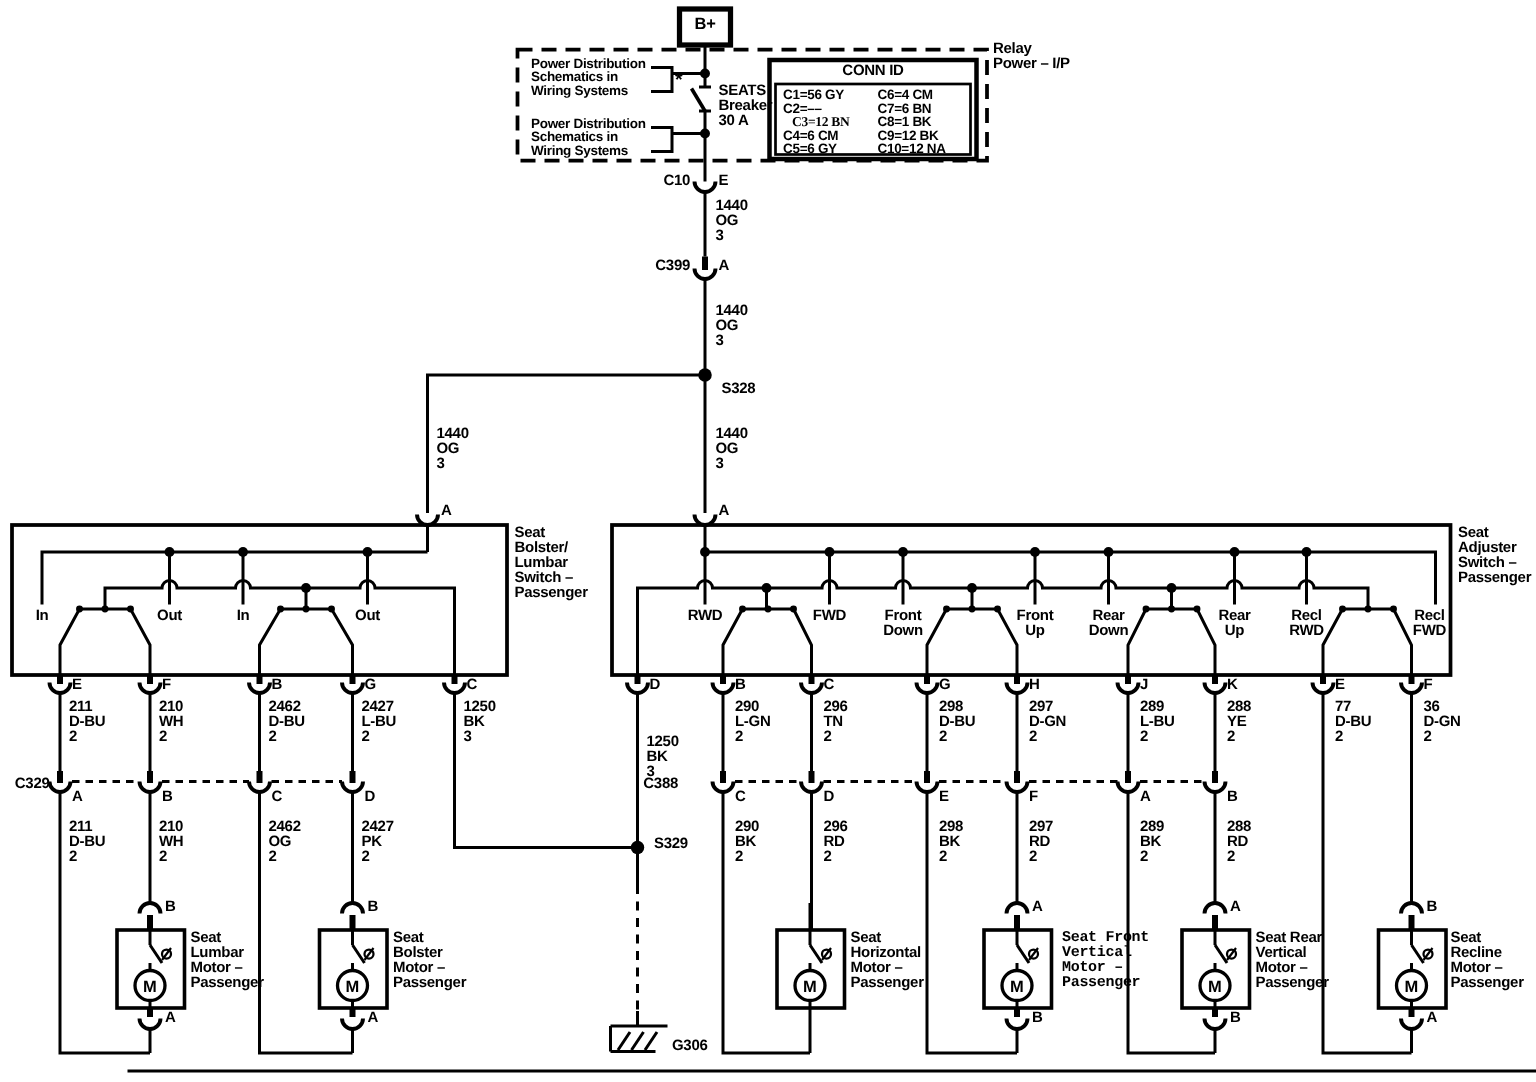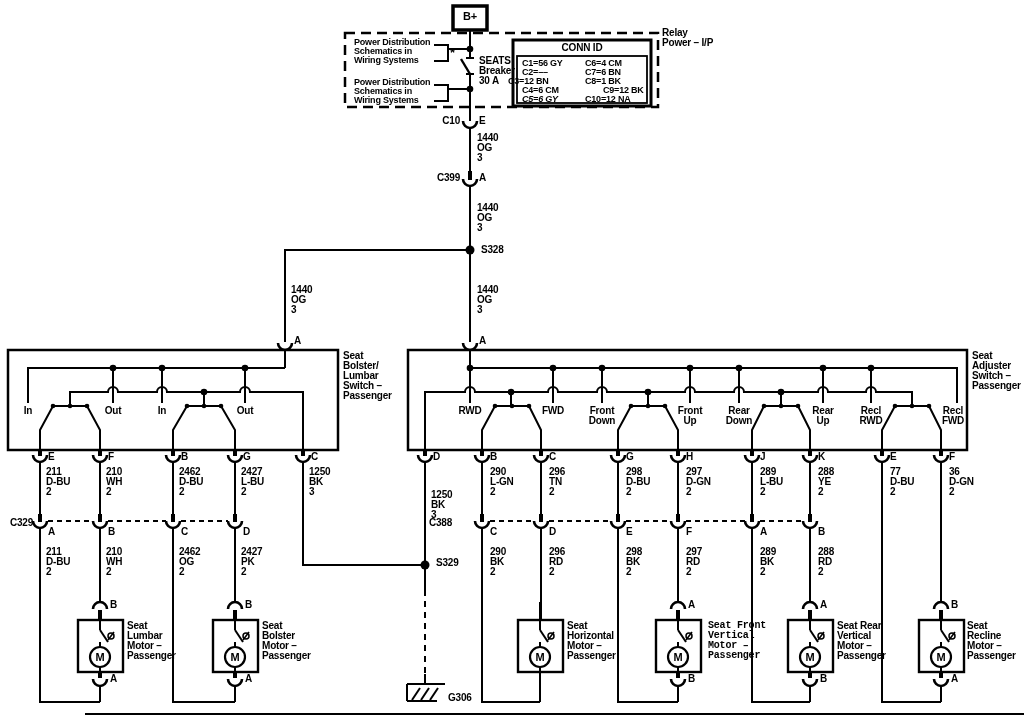--- a/index.html
+++ b/index.html
@@ -299,40 +299,40 @@
   <div class="t s9" style="left:354px;top:78px;">Power Distribution
 Schematics in
 Wiring Systems</div>
   <div class="t" style="left:479px;top:56px;">SEATS
 Breaker
 30 A</div>
   <div class="t s13" style="left:450px;top:46px;">*</div>
   <div class="t ctr" style="left:513px;top:43px;width:138px;">CONN ID</div>
   <div class="t s9" style="left:522px;top:59px;">C1=56 GY</div>
   <div class="t s9" style="left:522px;top:68px;">C2=––</div>
-  <div class="t s9" style="left:508px;top:77px;">C3=12 BN</div>
+  <div class="t s9" style="left:528px;top:77px;font-family:Liberation Serif, serif;">C3=12 BN</div>
   <div class="t s9" style="left:522px;top:86px;">C4=6 CM</div>
-  <div class="t s9" style="left:522px;top:95px;font-style:italic;">C5=6 GY</div>
+  <div class="t s9" style="left:522px;top:95px;">C5=6 GY</div>
   <div class="t s9" style="left:585px;top:59px;">C6=4 CM</div>
   <div class="t s9" style="left:585px;top:68px;">C7=6 BN</div>
   <div class="t s9" style="left:585px;top:77px;">C8=1 BK</div>
-  <div class="t s9" style="left:603px;top:86px;">C9=12 BK</div>
+  <div class="t s9" style="left:585px;top:86px;">C9=12 BK</div>
   <div class="t s9" style="left:585px;top:95px;">C10=12 NA</div>
 
   <div class="t r" style="left:460px;top:116px;">C10</div>
   <div class="t" style="left:479px;top:116px;">E</div>
   <div class="t" style="left:477px;top:133px;">1440
 OG
 3</div>
   <div class="t r" style="left:460px;top:173px;">C399</div>
   <div class="t" style="left:479px;top:173px;">A</div>
   <div class="t" style="left:477px;top:203px;">1440
 OG
 3</div>
-  <div class="t" style="left:481px;top:245px;">S328</div>
+  <div class="t" style="left:481px;top:255px;">S328</div>
   <div class="t" style="left:291px;top:285px;">1440
 OG
 3</div>
   <div class="t" style="left:477px;top:285px;">1440
 OG
 3</div>
   <div class="t" style="left:294px;top:336px;">A</div>
   <div class="t" style="left:479px;top:336px;">A</div>
 
   <div class="t" style="left:343px;top:351px;">Seat

